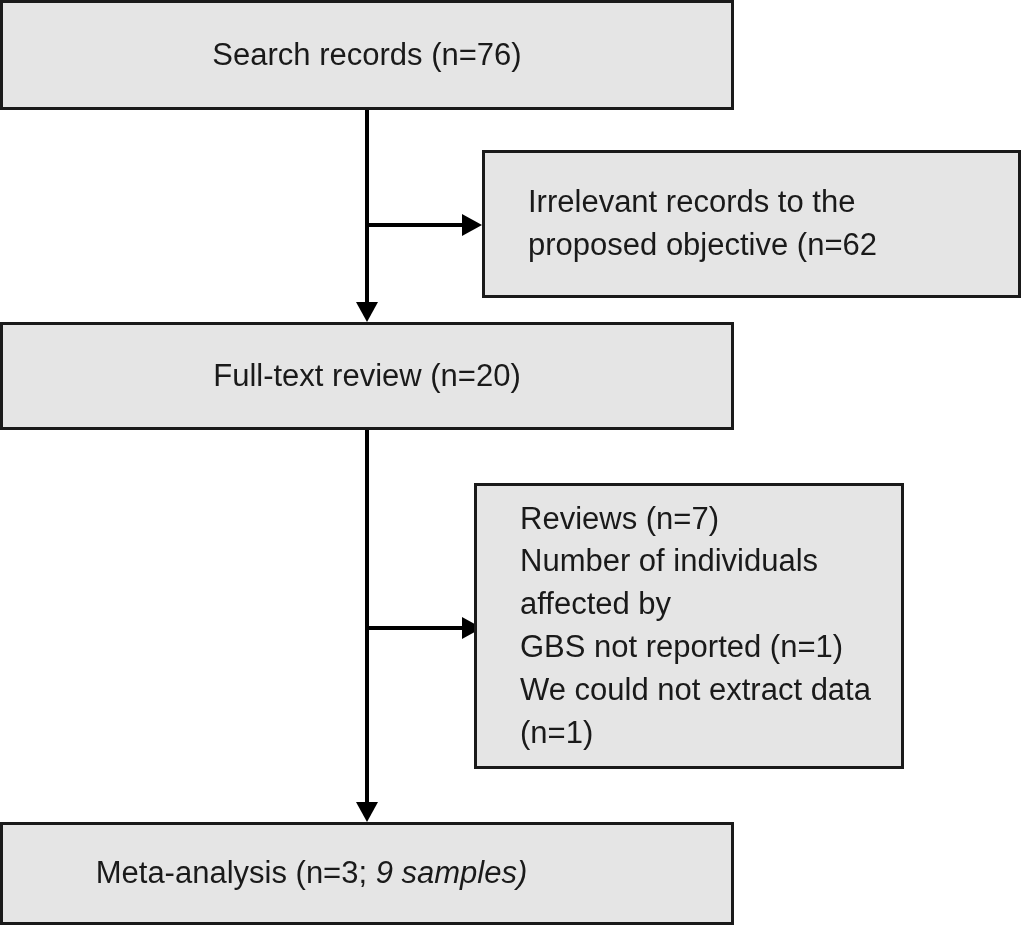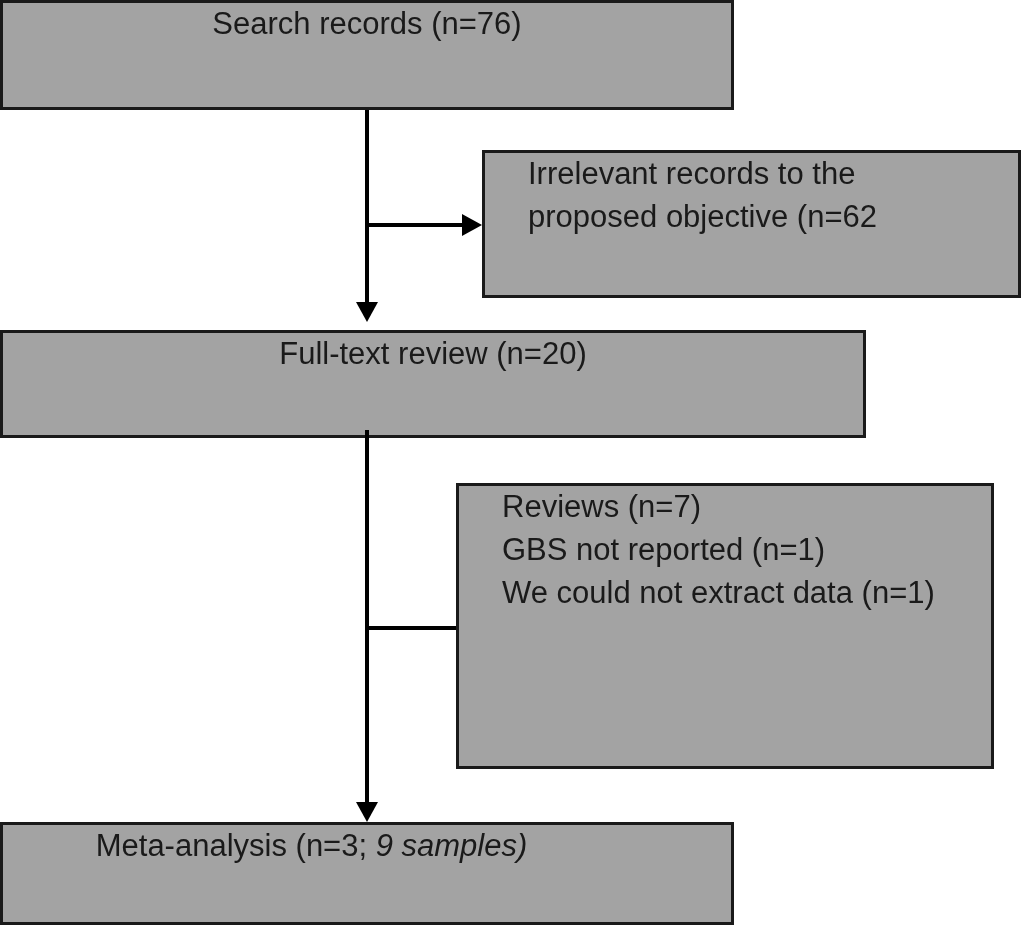--- a/index.html
+++ b/index.html
@@ -15,39 +15,39 @@
     overflow: hidden;
     font-family: "Liberation Sans", sans-serif;
     color: #1a1a1a;
     font-size: 31px;
     line-height: 1.38;
   }
   .box {
     position: absolute;
     box-sizing: border-box;
     border: 3px solid #1a1a1a;
-    background: #a3a3a3;
+    background: #e5e5e5;
     display: flex;
     flex-direction: column;
-    justify-content: flex-start;
+    justify-content: center;
   }
   .box.center {
     align-items: center;
     text-align: center;
   }
   .box.leftalign {
     align-items: flex-start;
     text-align: left;
     padding-left: 43px;
   }
   
   .box-search     { left: 0px;   top: 0px;   width: 734px; height: 110px; }
   .box-irrelevant { left: 482px; top: 150px; width: 539px; height: 148px; padding-left: 36px; }
-  .box-fulltext   { left: 0px;   top: 330px; width: 866px; height: 108px; }
-  .box-exclusions { left: 456px; top: 483px; width: 538px; height: 286px; padding-left: 33px; }
+  .box-fulltext   { left: 0px;   top: 322px; width: 734px; height: 108px; }
+  .box-exclusions { left: 474px; top: 483px; width: 430px; height: 286px; padding-left: 33px; }
   .box-meta       { left: 0px;   top: 822px; width: 734px; height: 103px; padding-right: 111px; }
   .box-meta .label-row { white-space: pre; }
   .italic { font-style: italic; }
 
   
   .line {
     position: absolute;
     background: #000000;
   }
   .vline1 { left: 365px; top: 110px; width: 4px; height: 196px; }
@@ -100,20 +100,21 @@
   </div>
 
   <div class="line vline2"></div>
   <div class="arrowhead-down ah-down2"></div>
 
   <div class="line hline2"></div>
   <div class="arrowhead-right ah-right2"></div>
 
   <div class="box box-exclusions leftalign">
     <span>Reviews (n=7)</span>
+    <span>Number of individuals affected by</span>
     <span>GBS not reported (n=1)</span>
     <span>We could not extract data (n=1)</span>
   </div>
 
   <div class="box box-meta center">
     <span class="label-row"><span>Meta-analysis (n=3; </span><span class="italic">9 samples)</span></span>
   </div>
 
 </div>
 

